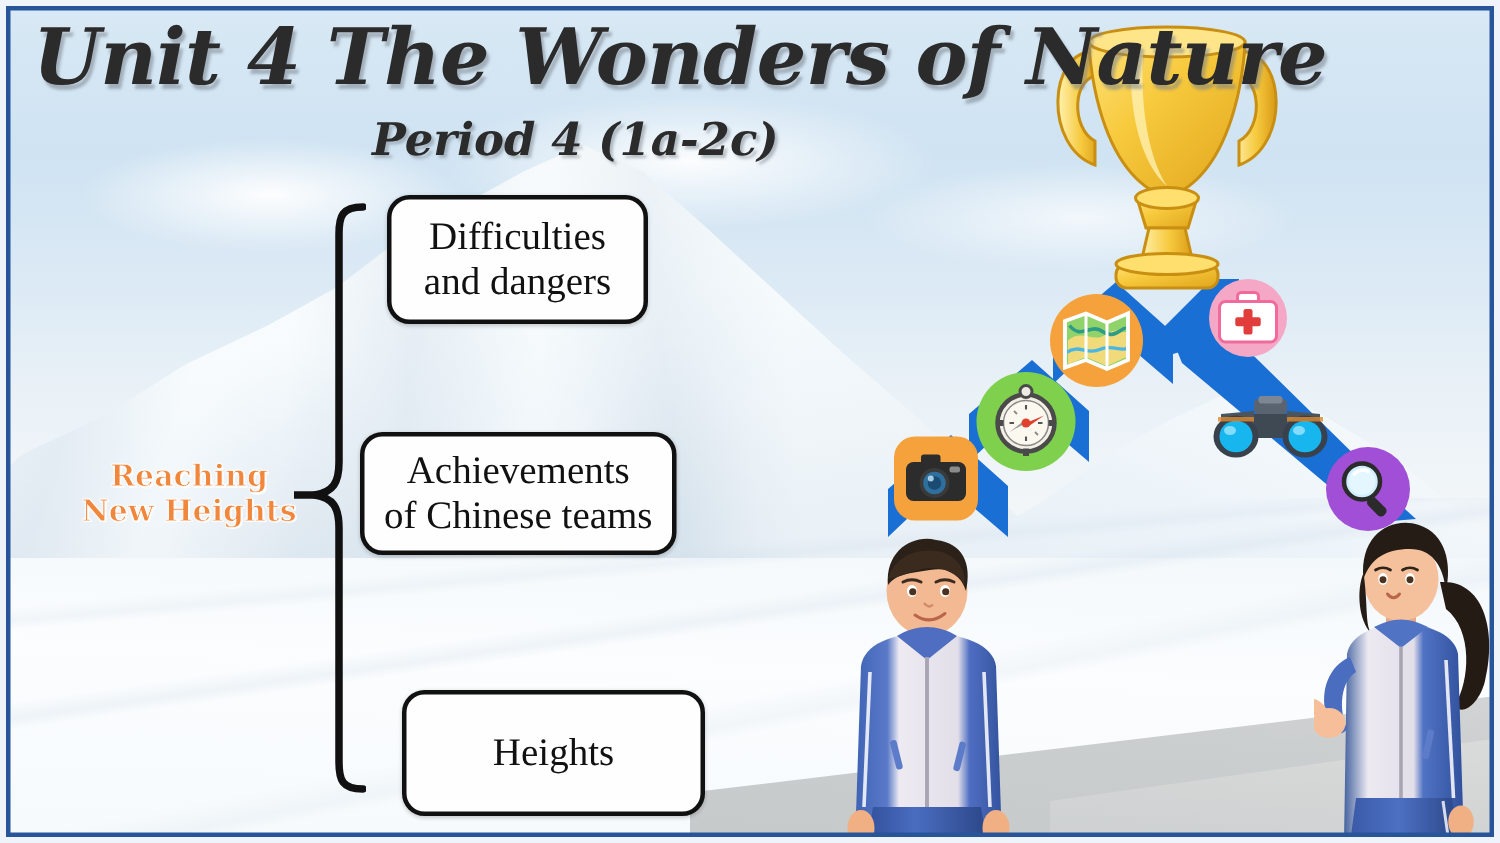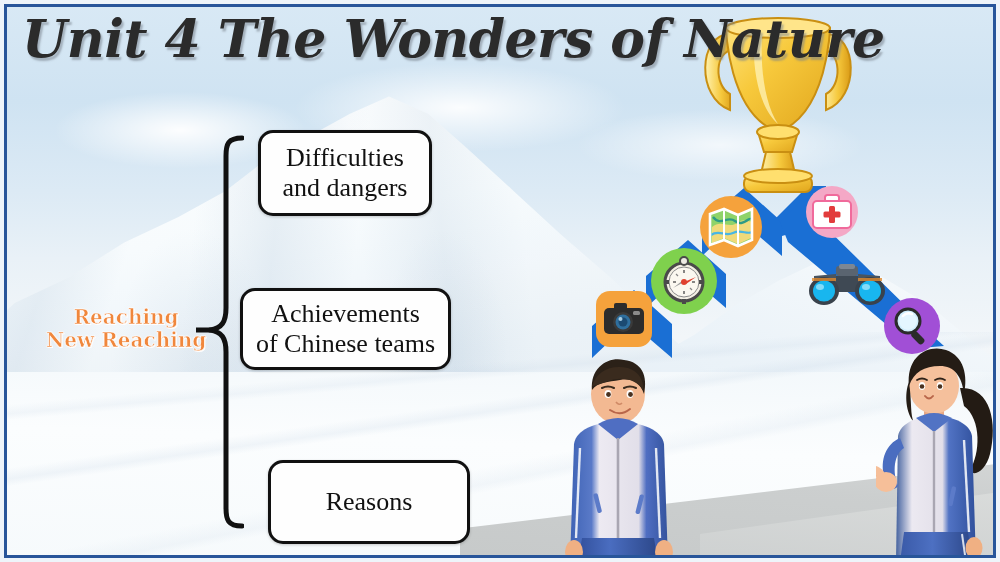--- a/index.html
+++ b/index.html
@@ -331,40 +331,41 @@
     <ellipse cx="98" cy="212" rx="8.5" ry="11" fill="#f0b083"></ellipse>
   </svg>
 
   <svg class="brace" viewBox="0 0 48 400">
     <path d="M46 6 C32 6 30 12 30 24 L30 176 C30 190 26 196 14 198 C26 200 30 206 30 220 L30 376 C30 388 32 394 46 394" stroke="#111" stroke-width="5" fill="none" stroke-linecap="round" stroke-linejoin="round"></path>
     <line x1="0" y1="198" x2="14" y2="198" stroke="#111" stroke-width="5" stroke-linecap="round"></line>
   </svg>
 
   <div class="reaching">
     <span>Reaching</span>
-    <span>New Reaching</span>
+    <span>New Heights</span>
   </div>
 
   <div class="box" id="box2">
     <span class="txt">
       <span>Achievements</span><br>
       <span>of Chinese teams</span>
     </span>
   </div>
 
   <div class="box" id="box1">
     <span class="txt">
       <span>Difficulties</span><br>
       <span>and dangers</span>
     </span>
   </div>
 
   <div class="box" id="box3">
     <span class="txt">
-      <span>Reasons</span><br>
+      <span>Heights</span><br>
     </span>
   </div>
 
   <div class="title">Unit 4 The Wonders of Nature</div>
+  <div class="subtitle">Period 4  (1a-2c)</div>
 
   <div class="frame-outer"></div>
   <div class="frame"></div>
 </div>
 
 </body></html>

